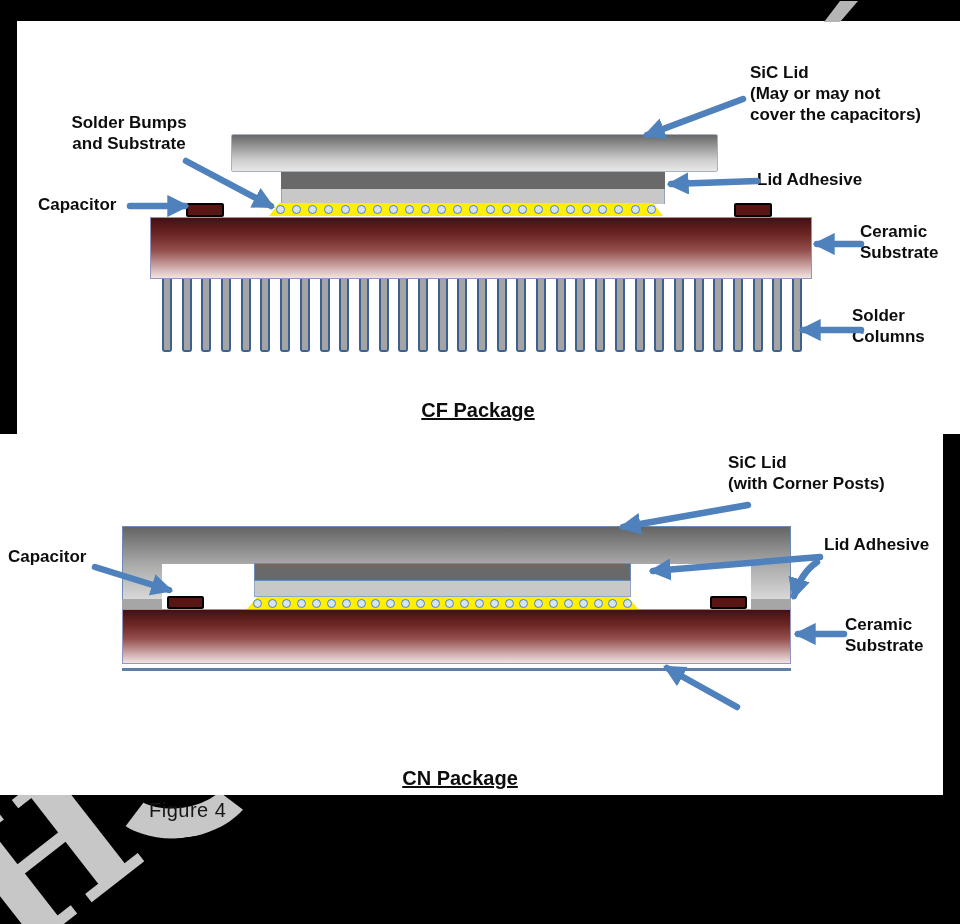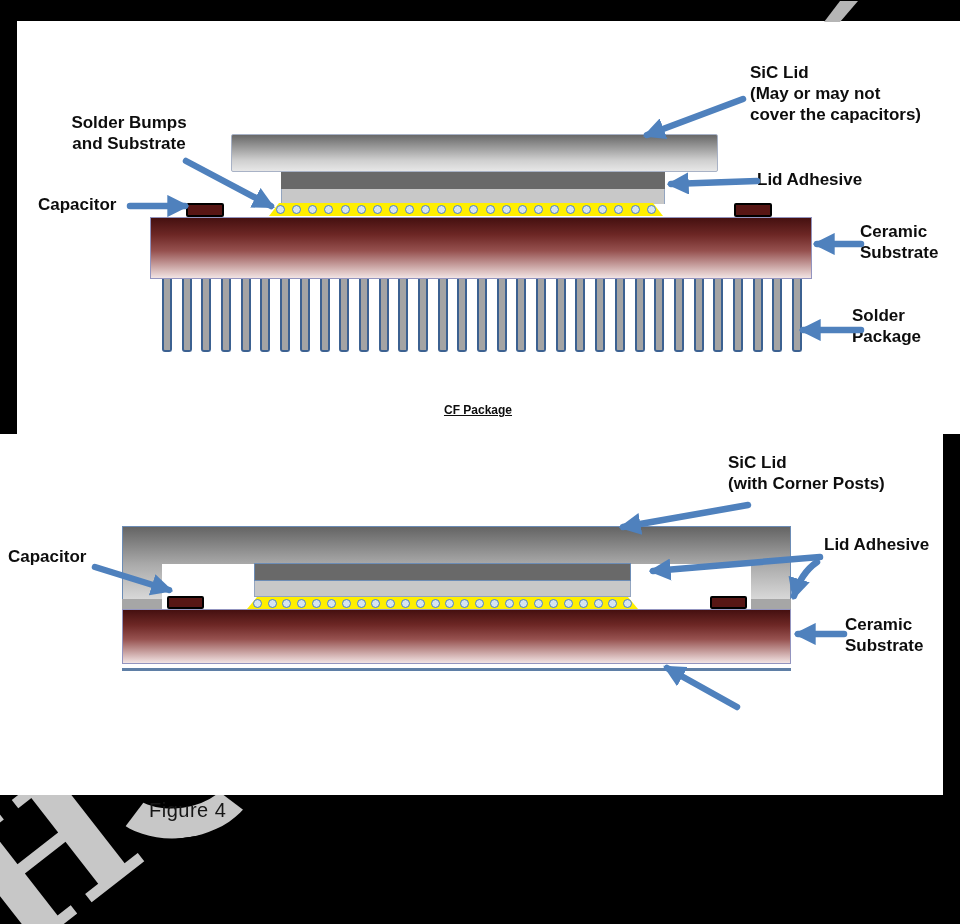--- a/index.html
+++ b/index.html
@@ -23,21 +23,21 @@
           border:30px solid transparent;border-bottom-color:var(--watermark-color,#c7c7c7);
           transform:rotate(-8deg);}
   #caption{left:149px;top:799px;font-family:Liberation Sans, sans-serif;
            font-size:20px;color:#161616;letter-spacing:.5px;}
 
   
   #diagram-layer{left:0;top:0;width:960px;height:732px;z-index:3;}
 
   .label{position:absolute;font-weight:bold;font-size:17px;line-height:21px;
          color:var(--label-color,#0d0d0d);white-space:pre-line;}
-  .title{position:absolute;font-weight:bold;font-size:12px;line-height:24px;
+  .title{position:absolute;font-weight:bold;font-size:20px;line-height:24px;
          color:var(--label-color,#0d0d0d);text-decoration:underline;text-align:center;width:220px;}
 
   
   #cf-lid{left:231px;top:134px;width:487px;height:38px;border-radius:2px;
           background:linear-gradient(180deg,var(--lid-dark,#686868),#cfcfcf 70%,var(--lid-light,#e7e7e7));
           border:1px solid #a8b2c6;}
   #cf-adhesive{left:281px;top:172px;width:384px;height:17px;background:var(--adhesive,#696969);}
   #cf-die{left:281px;top:189px;width:384px;height:15px;background:var(--die-fill,#c8c8c8);
           border-left:1px solid #93a5c0;border-right:1px solid #93a5c0;}
   .underfill{display:flex;align-items:center;justify-content:space-evenly;
@@ -186,21 +186,21 @@
     <div id="lbl-cf-sic-lid" class="label">SiC Lid
 (May or may not
 cover the capacitors)</div>
     <div id="lbl-cf-lid-adhesive" class="label">Lid Adhesive</div>
     <div id="lbl-cf-bumps" class="label">Solder Bumps
 and Substrate</div>
     <div id="lbl-cf-capacitor" class="label">Capacitor</div>
     <div id="lbl-cf-substrate" class="label">Ceramic
 Substrate</div>
     <div id="lbl-cf-columns" class="label">Solder
-Package</div>
+Columns</div>
     <div id="cf-title" class="title">CF Package</div>
 
     <div id="cn-lid-top" class="abs"></div>
     <div id="cn-post-left" class="abs cn-post"></div>
     <div id="cn-post-right" class="abs cn-post"></div>
     <div id="cn-post-adh-left" class="abs post-adh"></div>
     <div id="cn-post-adh-right" class="abs post-adh"></div>
     <div id="cn-die-adhesive" class="abs"></div>
     <div id="cn-die" class="abs"></div>
     <div id="cn-underfill" class="abs underfill">
@@ -235,20 +235,21 @@
     <div id="cn-cap-right" class="abs capacitor"></div>
     <div id="cn-substrate" class="abs substrate"></div>
     <div id="cn-lga-line" class="abs"></div>
 
     <div id="lbl-cn-sic-lid" class="label">SiC Lid
 (with Corner Posts)</div>
     <div id="lbl-cn-lid-adhesive" class="label">Lid Adhesive</div>
     <div id="lbl-cn-capacitor" class="label">Capacitor</div>
     <div id="lbl-cn-substrate" class="label">Ceramic
 Substrate</div>
+    <div id="cn-title" class="title">CN Package</div>
   </div>
 
   <svg id="arrows" viewBox="0 0 960 924">
     <defs>
       <marker id="ahm" viewBox="0 0 10 10" refX="8" refY="5" markerWidth="3.4" markerHeight="3.4" orient="auto">
         <path class="ah" d="M0,0 L10,5 L0,10 Z"></path>
       </marker>
     </defs>
     <polygon id="nib" points="858,1 840,1 824,22 840,22"></polygon>
     <path class="arrow" d="M743,99 L647,135" marker-end="url(#ahm)"></path>

